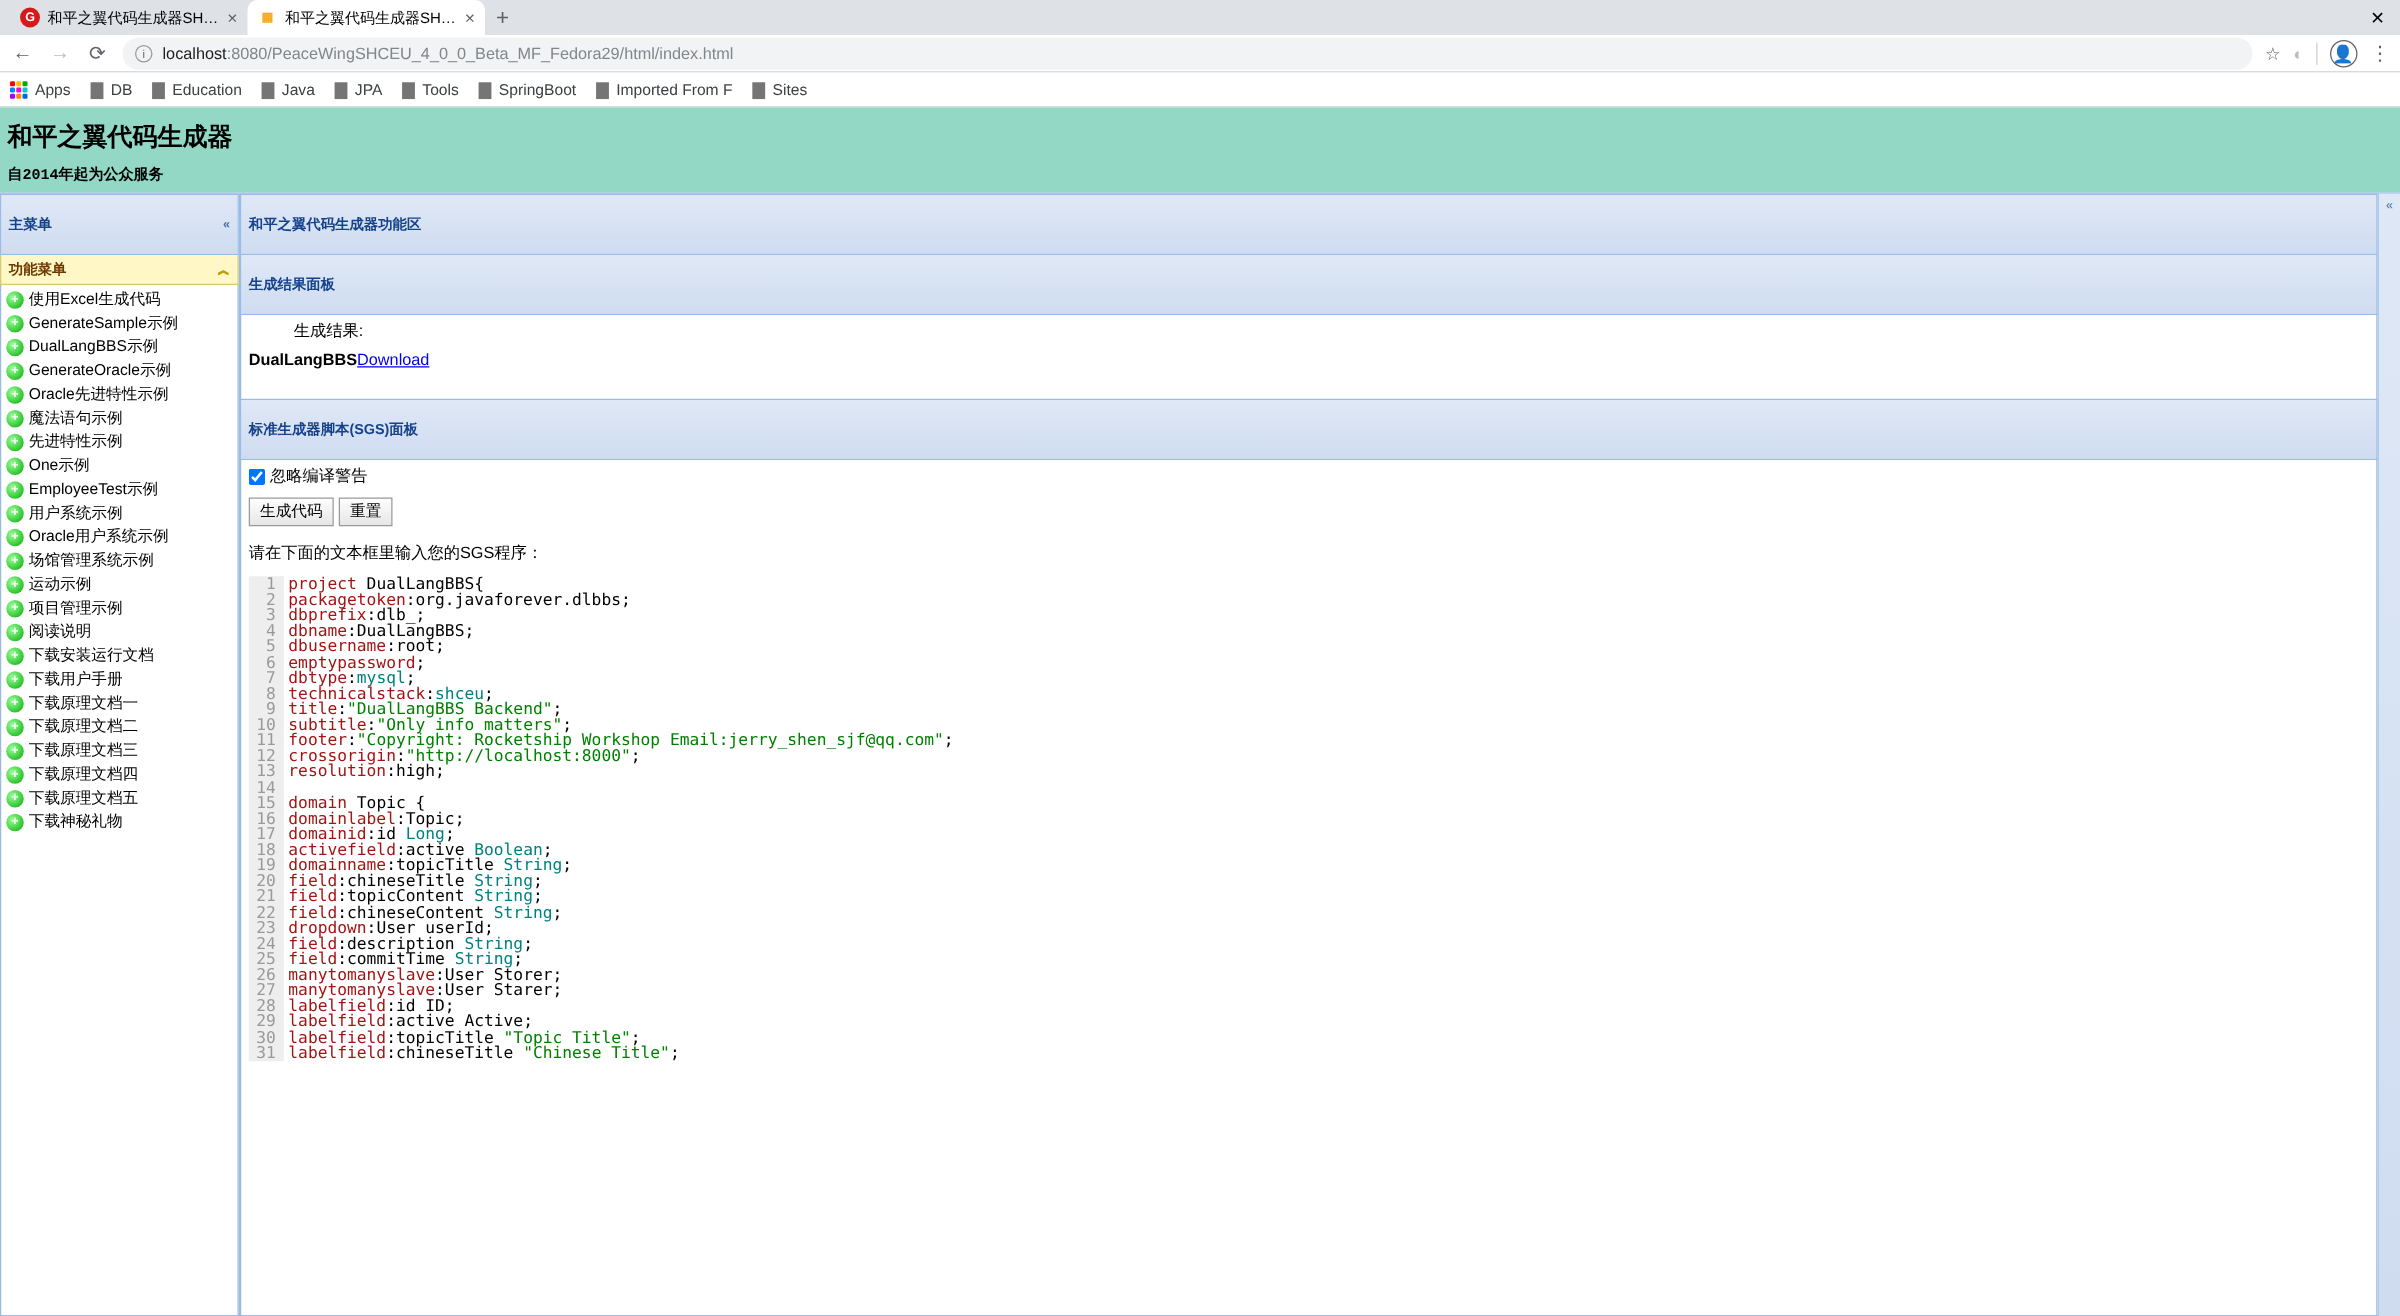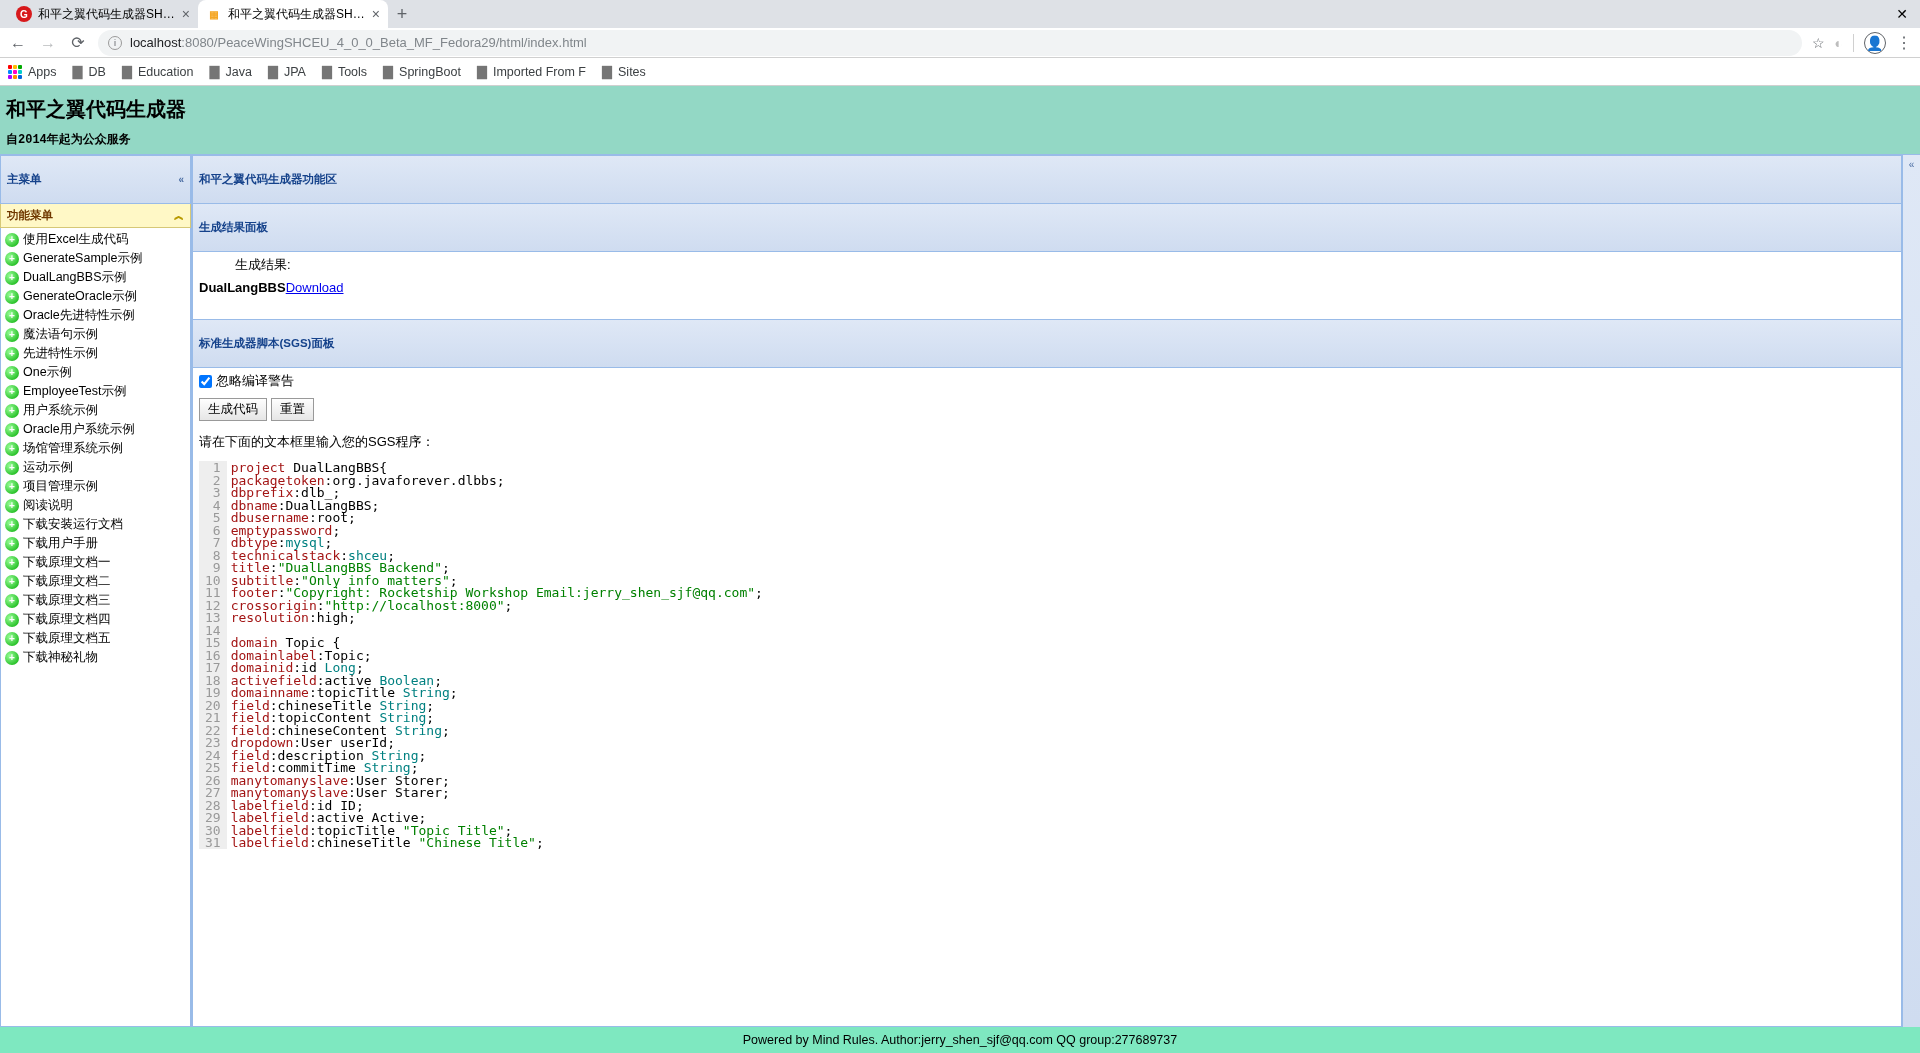--- a/index.html
+++ b/index.html
@@ -331,14 +331,13 @@
             </div>
           </div>
         </div>
       </div>
     </div>
 
     <div class="right-col">
       <span>«</span>
     </div>
   </div>
-  <div class="app-footer">Powered by Mind Rules. Author:jerry_shen_sjf@qq.com QQ group:277689737</div>
 </div>
 
 </body></html>

